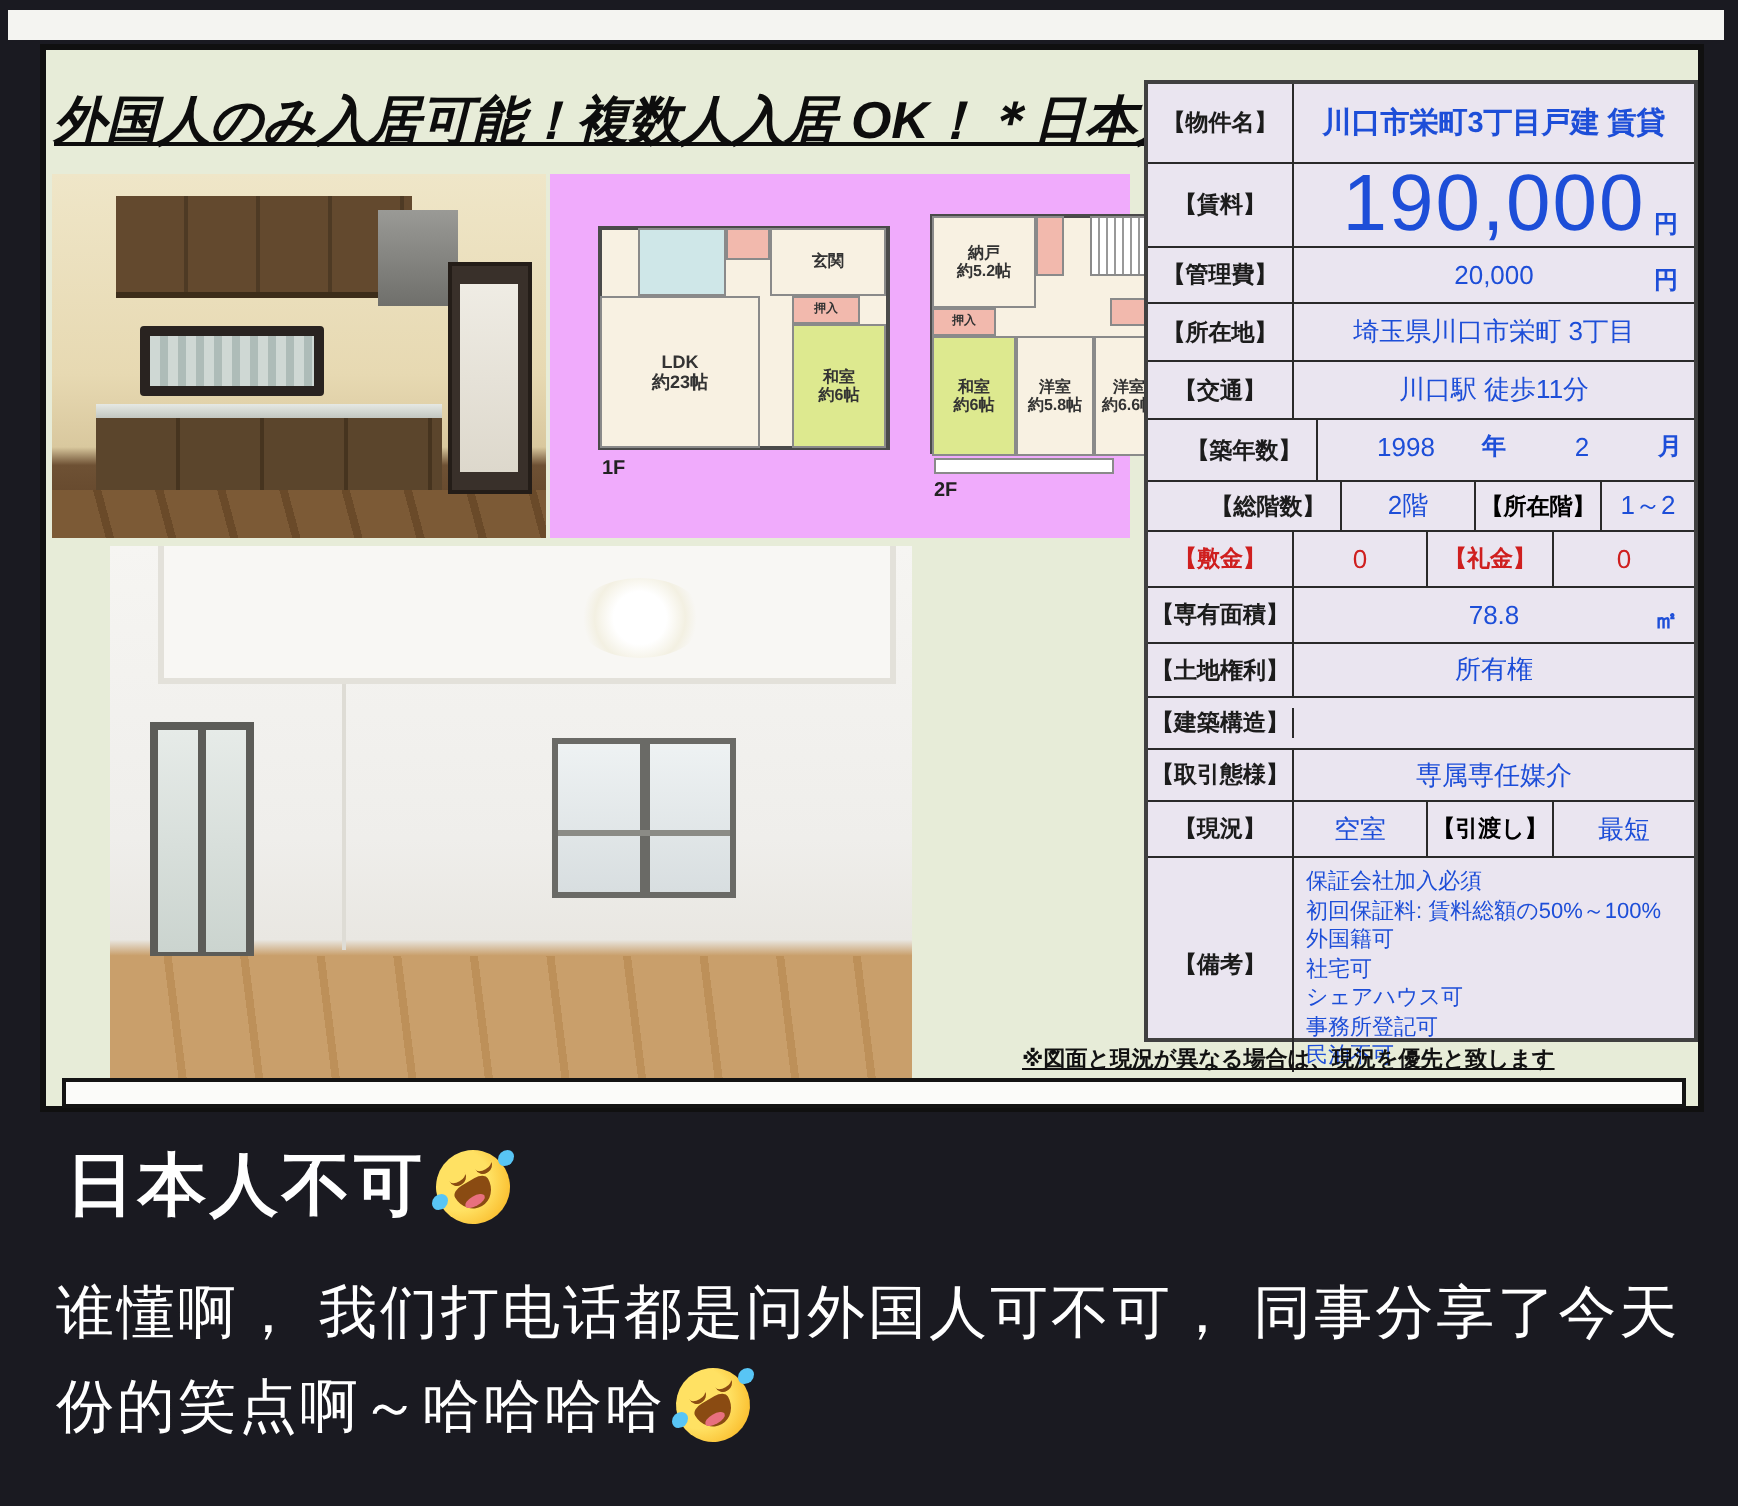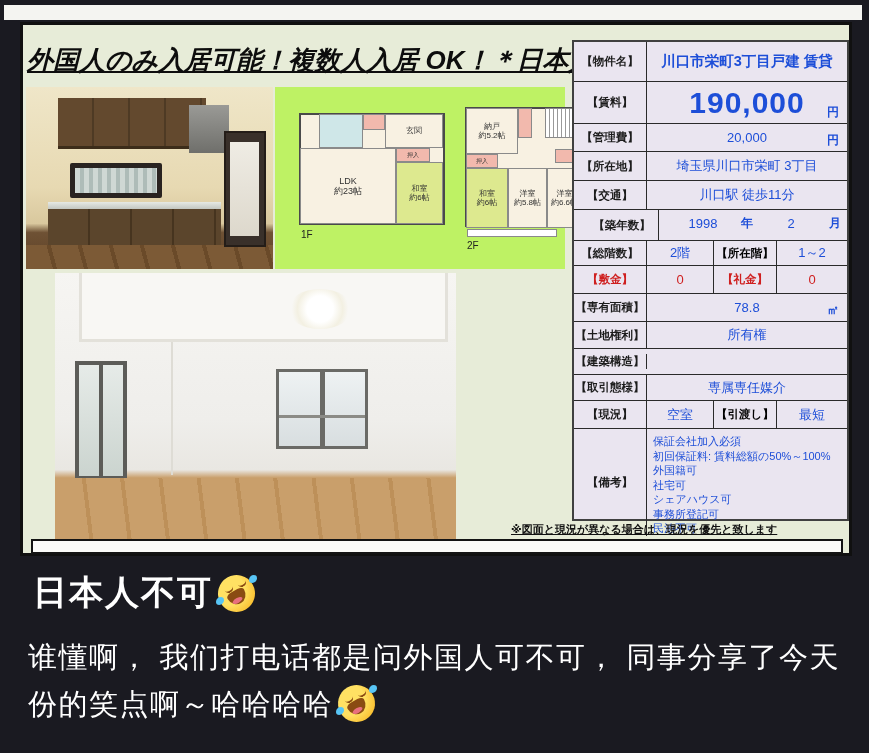--- a/index.html
+++ b/index.html
@@ -33,21 +33,21 @@
   .k-cab-low { position:absolute; left:9%; top:67%; width:70%; height:22%;
     background:repeating-linear-gradient(90deg,#5b452c 0 40px,#46341f 40px 42px); }
   .k-floor { position:absolute; left:0; bottom:0; width:100%; height:13%;
     background:repeating-linear-gradient(75deg,#7c5a36 0 26px,#6a4a29 26px 30px); }
   .k-door { position:absolute; left:80%; top:24%; width:17%; height:64%;
     background:#39302a; border:2px solid #241d18; }
   .k-door-glass { position:absolute; left:12%; top:8%; width:76%; height:84%;
     background:linear-gradient(180deg,#efece4,#ddd8cc); }
 
   
-  .plan-panel { position:absolute; left:252px; top:62px; width:290px; height:182px; background:#bef264; }
+  .plan-panel { position:absolute; left:252px; top:62px; width:290px; height:182px; background:#f0abfc;font-weight:bold; }
   .plan { position:absolute; border:2px solid #4a4a4a; background:#f8f1e2; }
   .plan1 { left:24px; top:26px; width:146px; height:112px; }
   .plan2 { left:190px; top:20px; width:116px; height:120px; }
   .room { position:absolute; border:1px solid #8a8a8a; font-size:8px; line-height:1.15;
     color:#333; display:flex; align-items:center; justify-content:center; text-align:center;
     white-space:pre-line; }
   .room.cream { background:#f8f1e2; }
   .room.green { background:#dde98f; }
   .room.pink  { background:#f2b9ad; font-size:6px; }
   .room.blue  { background:#cfe7e8; }
@@ -76,21 +76,21 @@
   
   .spec { position:absolute; left:549px; top:15px; width:277px; height:481px;
     border:2px solid #404040; background:#eae5f0; display:flex; flex-direction:column; }
   .row { display:flex; border-bottom:1px solid #2a2a2a; flex:0 0 auto; }
   .row:last-child { border-bottom:none; }
   .lbl { flex:0 0 73px; border-right:1px solid #2a2a2a; display:flex; align-items:center;
     justify-content:center; font-size:11.5px; font-weight:bold; color:#1c1c1c; text-align:center; }
   .val { flex:1; display:flex; align-items:center; justify-content:center;
     font-size:13px; color:#1d4ed8; position:relative; }
   .unit { position:absolute; right:8px; bottom:2px; font-size:12px; font-weight:bold; }
-  .big { font-size:30px; letter-spacing:1px;font-weight:bold; }
+  .big { font-size:40px; letter-spacing:1px; }
   .name-val { font-size:14.5px; font-weight:bold; }
   .lbl2 { flex:0 0 64px; border-left:1px solid #2a2a2a; border-right:1px solid #2a2a2a;
     display:flex; align-items:center; justify-content:center; font-size:11.5px; font-weight:bold; }
   .red { color:#cf1f1f !important; }
   .built-val { display:flex; width:100%; align-items:flex-end; padding:0 6px 3px 6px; }
   .built-val .num { flex:1; text-align:center; font-size:13px; align-self:center; }
   .built-val .u { font-size:12px; font-weight:bold; }
   .remarks { align-items:flex-start; justify-content:flex-start; text-align:left;
     font-size:11px; line-height:1.32; padding:5px 4px 0 6px; white-space:pre-line; }
 
@@ -142,21 +142,21 @@
       <div class="k-door">
         <div class="k-door-glass"></div>
       </div>
     </div>
 
     <div class="plan-panel">
       <div class="plan plan1">
         <div class="room blue" style="left:18px; top:-1px; width:44px; height:34px;"></div>
         <div class="room pink" style="left:62px; top:-1px; width:22px; height:16px;"></div>
         <div class="room cream" style="left:84px; top:-1px; width:58px; height:34px;">玄関</div>
-        <div class="room cream" style="left:-1px; top:33px; width:96px; height:76px; font-size:9px;">LDK
+        <div class="room cream" style="left:-1px; top:33px; width:80px; height:76px; font-size:9px;">LDK
 約23帖</div>
         <div class="room pink" style="left:95px; top:33px; width:34px; height:14px;">押入</div>
         <div class="room green" style="left:95px; top:47px; width:47px; height:62px;">和室
 約6帖</div>
       </div>
       <div class="plan-label" style="left:26px; top:142px;">1F</div>
 
       <div class="plan plan2">
         <div class="room cream" style="left:-1px; top:-1px; width:52px; height:46px;">納戸
 約5.2帖</div>
@@ -227,21 +227,21 @@
         <div class="val">
           <div class="built-val">
             <span class="num">1998</span>
             <span class="u">年</span>
             <span class="num">2</span>
             <span class="u">月</span>
           </div>
         </div>
       </div>
 
-      <div class="row" style="height:25px;">
+      <div class="row" style="height:25px;padding-left:24px;">
         <div class="lbl">【総階数】</div>
         <div class="val" style="flex:0 0 66px;">2階</div>
         <div class="lbl2">【所在階】</div>
         <div class="val">1～2</div>
       </div>
 
       <div class="row" style="height:28px;">
         <div class="lbl red">【敷金】</div>
         <div class="val red" style="flex:0 0 66px;">0</div>
         <div class="lbl2 red">【礼金】</div>

